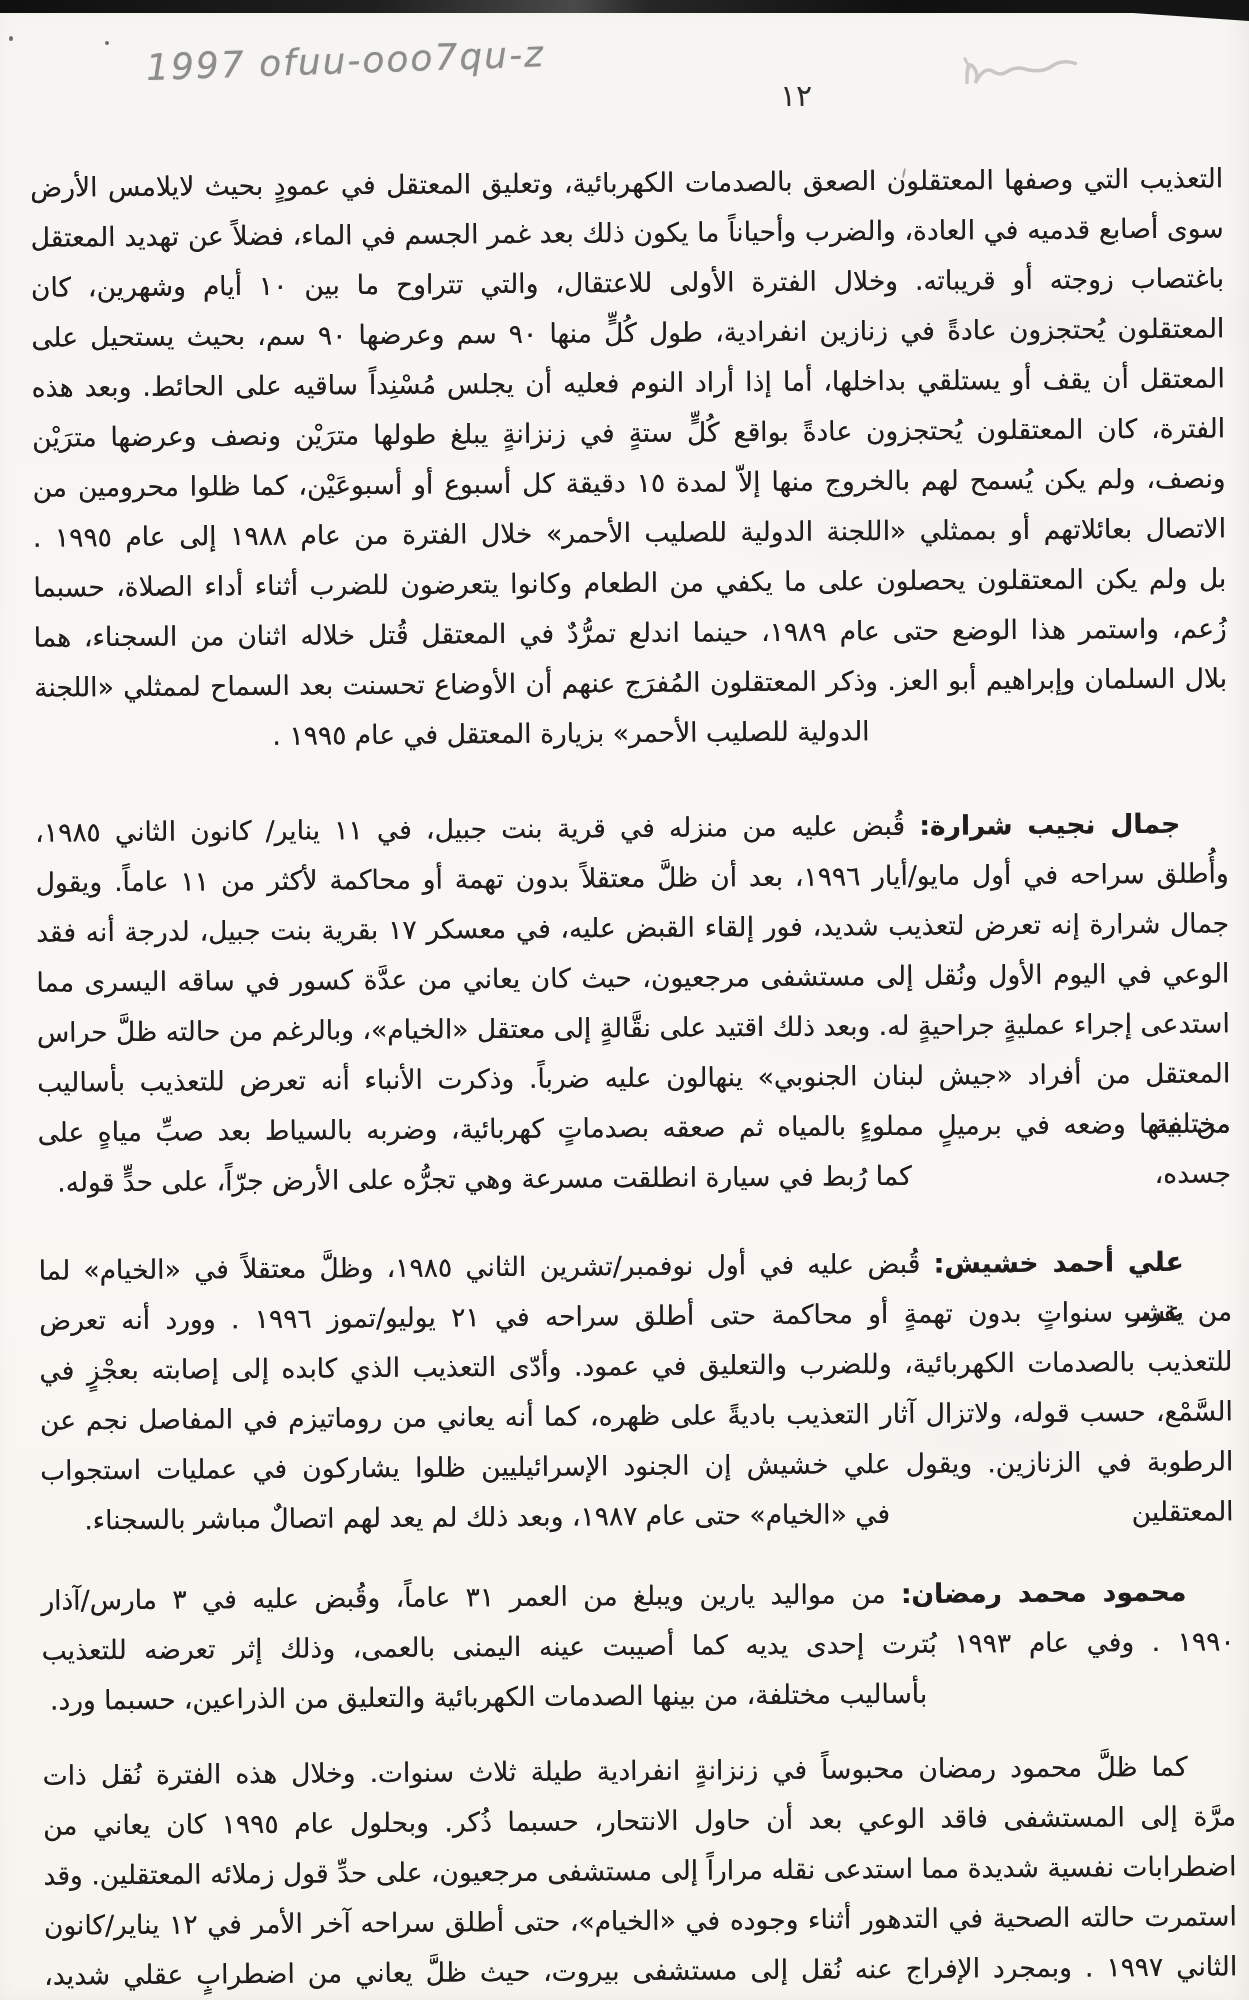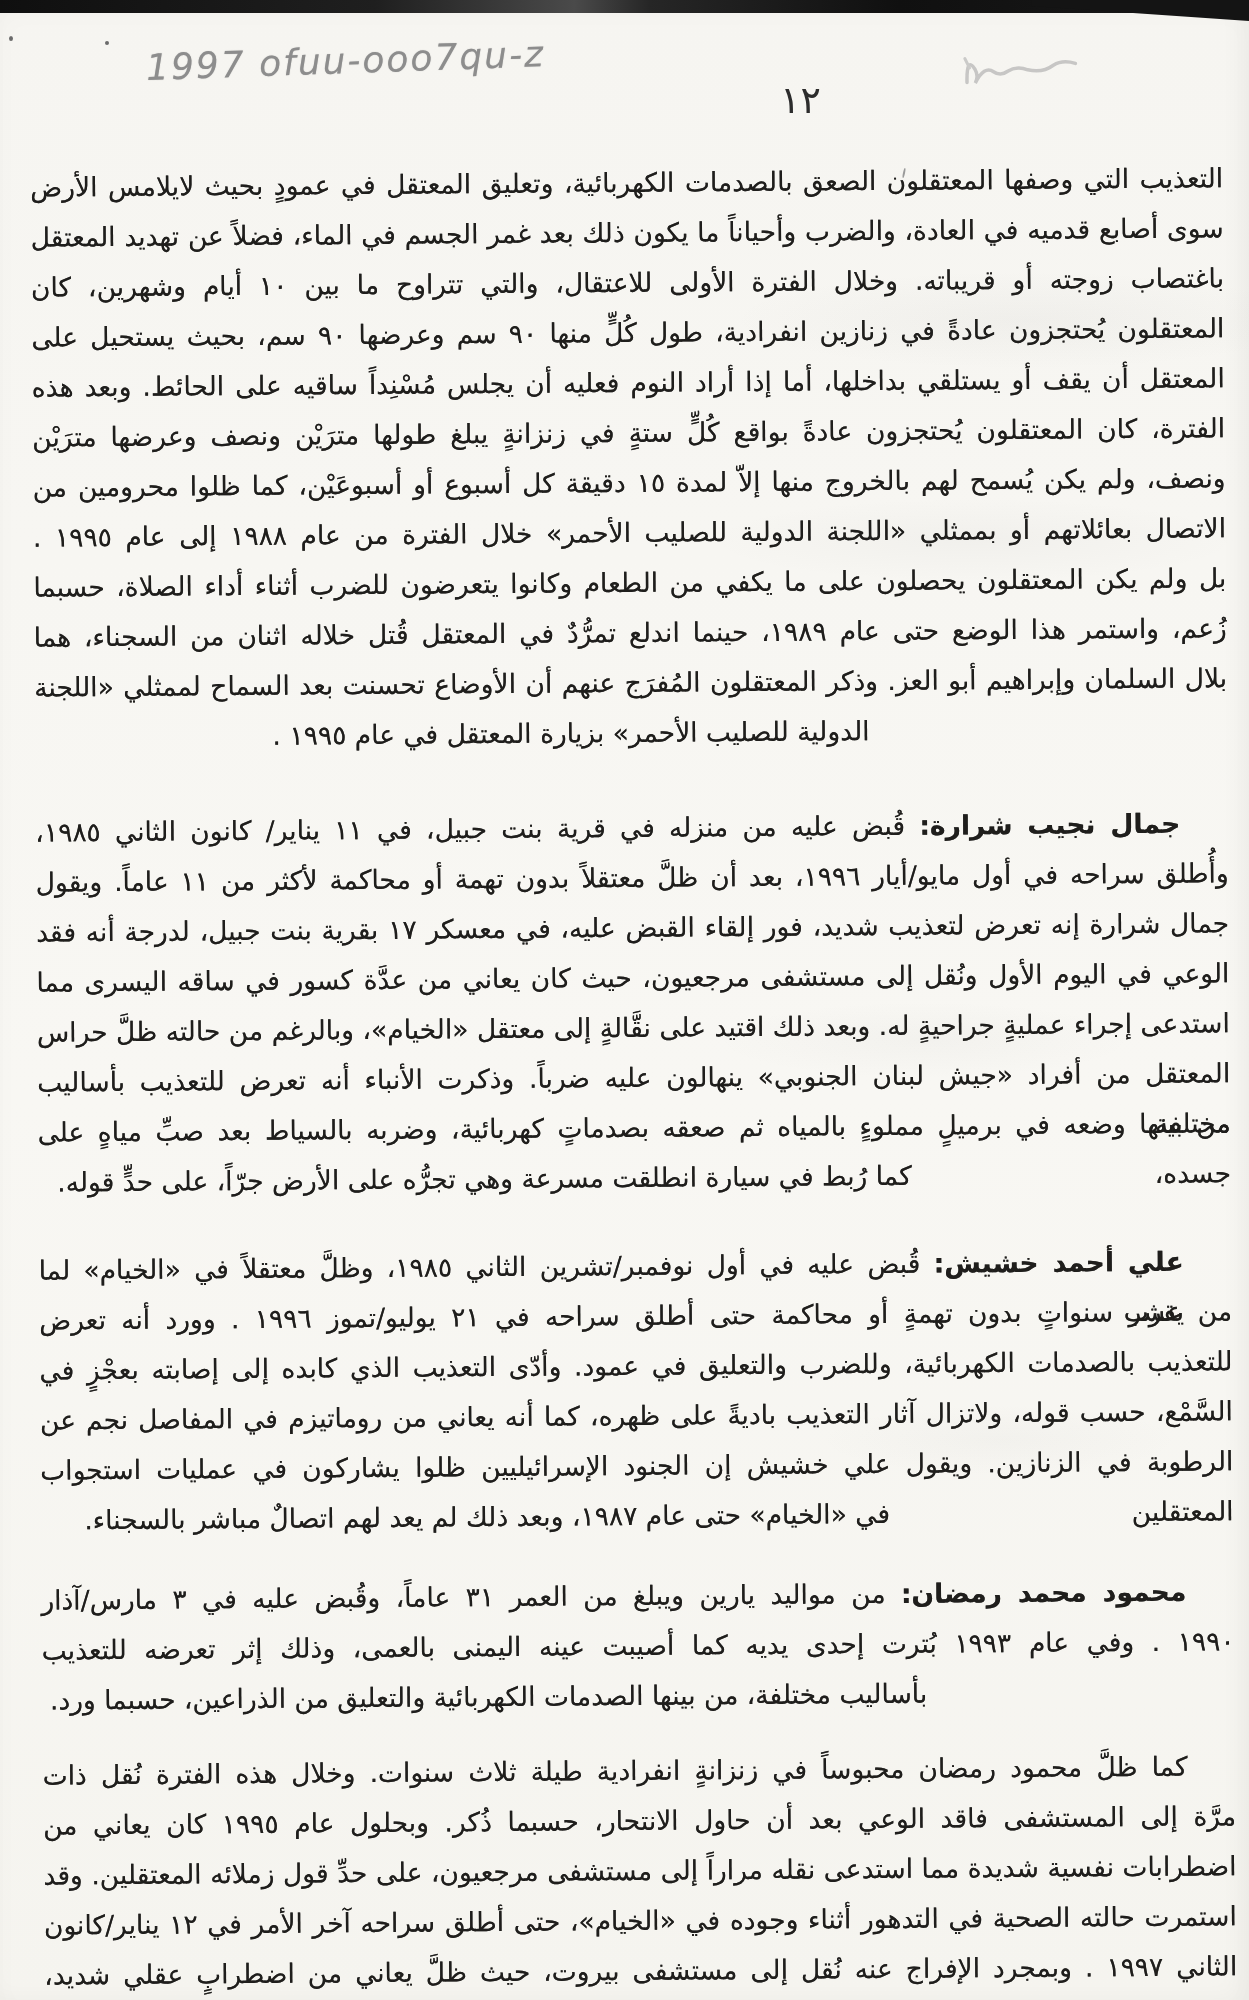--- a/index.html
+++ b/index.html
@@ -43,21 +43,21 @@
     transform: rotate(-2deg);
     text-shadow: 0 0 1px rgba(140,140,140,0.55);
     white-space: nowrap;
   }
   .pencil-scribble {
     position: absolute; left: 952px; top: 24px;
     opacity: 0.65; transform: rotate(-10deg);
   }
   .page-number {
     position: absolute; left: 780px; top: 78px;
-    font-size: 38px; color: #2c2c2c;
+    font-size: 30px; color: #2c2c2c;
   }
 
   .text-block {
     position: absolute; top: 158px; right: 26px; left: 30px;
     direction: rtl;
     color: #1f1e1c;
     font-size: 26.5px;
     transform: rotate(-0.45deg);
     transform-origin: 50% 0;
     text-shadow: 0 0 0.5px rgba(25,25,25,0.75);

